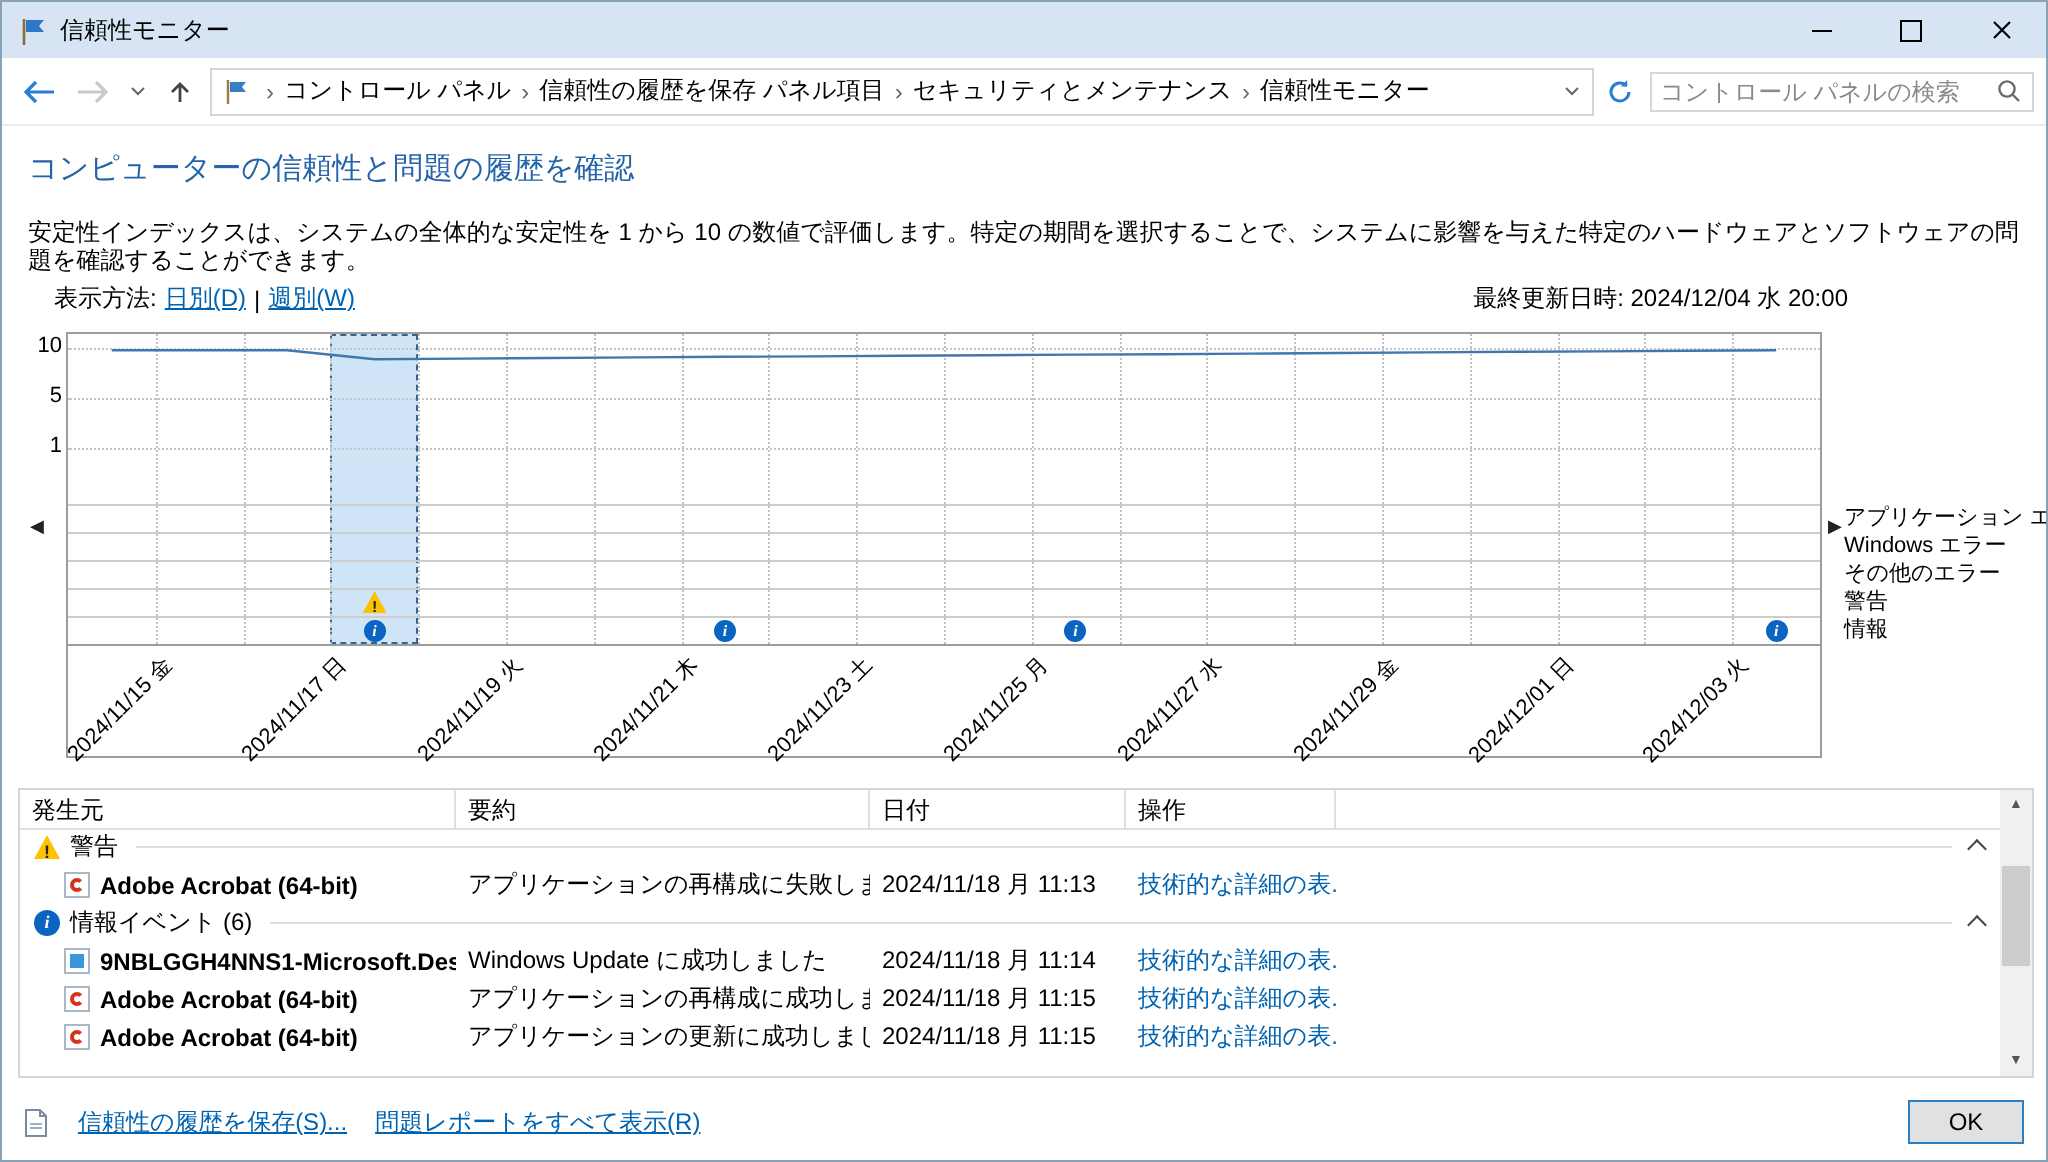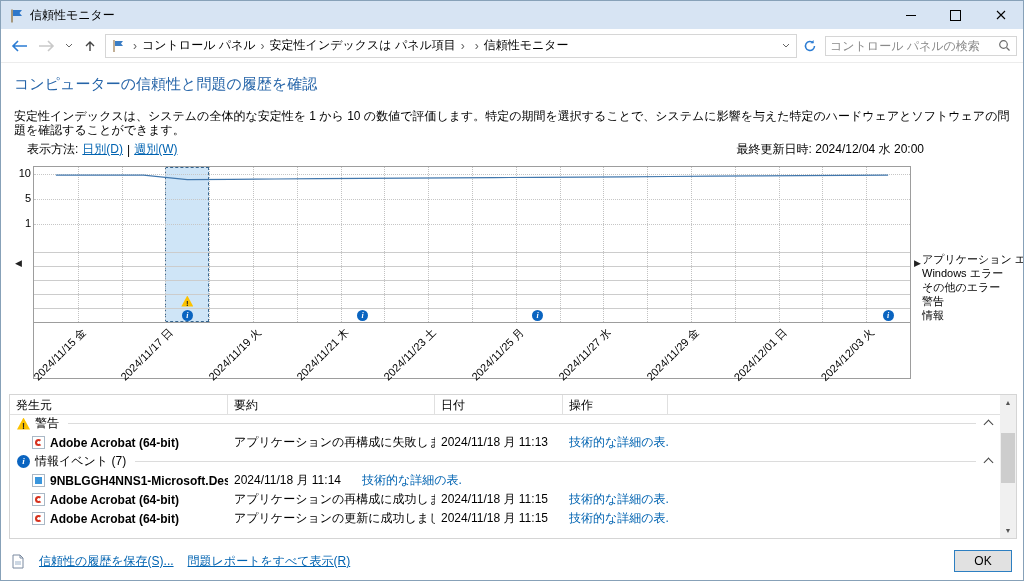--- a/index.html
+++ b/index.html
@@ -150,22 +150,23 @@
       <span class="addr-flag">
         <svg width="12" height="14">
             <path d="M2 1v12" stroke="#9a7b4f" stroke-width="1.2"></path>
             <path d="M3 2h8L9 4.5 11 7H3z" fill="#3b7dc4"></path>
           </svg>
       </span>
       <span class="breadcrumb">
           <span class="bc-sep">›</span>
           <span class="bc-item">コントロール パネル</span>
           <span class="bc-sep">›</span>
-          <span class="bc-item">安定性インデックスは パネル項目</span>
+          <span class="bc-item">信頼性の履歴を保存 パネル項目</span>
           <span class="bc-sep">›</span>
+          <span class="bc-item">セキュリティとメンテナンス</span>
           <span class="bc-sep">›</span>
           <span class="bc-item">信頼性モニター</span>
         </span>
       <span class="addr-drop">
         <svg width="8" height="5">
             <path d="M1 1l3 3 3-3" stroke="#666" fill="none"></path>
           </svg>
       </span>
     </div>
     <div class="refresh-btn">
@@ -287,29 +288,30 @@
           <span class="td c0">
             <span class="app-icon acrobat"></span>
             <span class="src">Adobe Acrobat (64-bit)</span>
           </span>
           <span class="td c1">アプリケーションの再構成に失敗しました</span>
           <span class="td c2">2024/11/18 月 11:13</span>
           <span class="td c3"><a class="detail-link">技術的な詳細の表...</a></span>
         </div>
         <div class="trow group-row">
           <span class="i-circ g">i</span>
-          <span class="group-label">情報イベント (7)</span>
+          <span class="group-label">情報イベント (6)</span>
           <span class="group-line"></span>
           <span class="collapse-chevron"></span>
         </div>
         <div class="trow data-row">
           <span class="td c0">
             <span class="app-icon store-app"></span>
             <span class="src">9NBLGGH4NNS1-Microsoft.Deskt...</span>
           </span>
+          <span class="td c1">Windows Update に成功しました</span>
           <span class="td c2">2024/11/18 月 11:14</span>
           <span class="td c3"><a class="detail-link">技術的な詳細の表...</a></span>
         </div>
         <div class="trow data-row">
           <span class="td c0">
             <span class="app-icon acrobat"></span>
             <span class="src">Adobe Acrobat (64-bit)</span>
           </span>
           <span class="td c1">アプリケーションの再構成に成功しました</span>
           <span class="td c2">2024/11/18 月 11:15</span>

